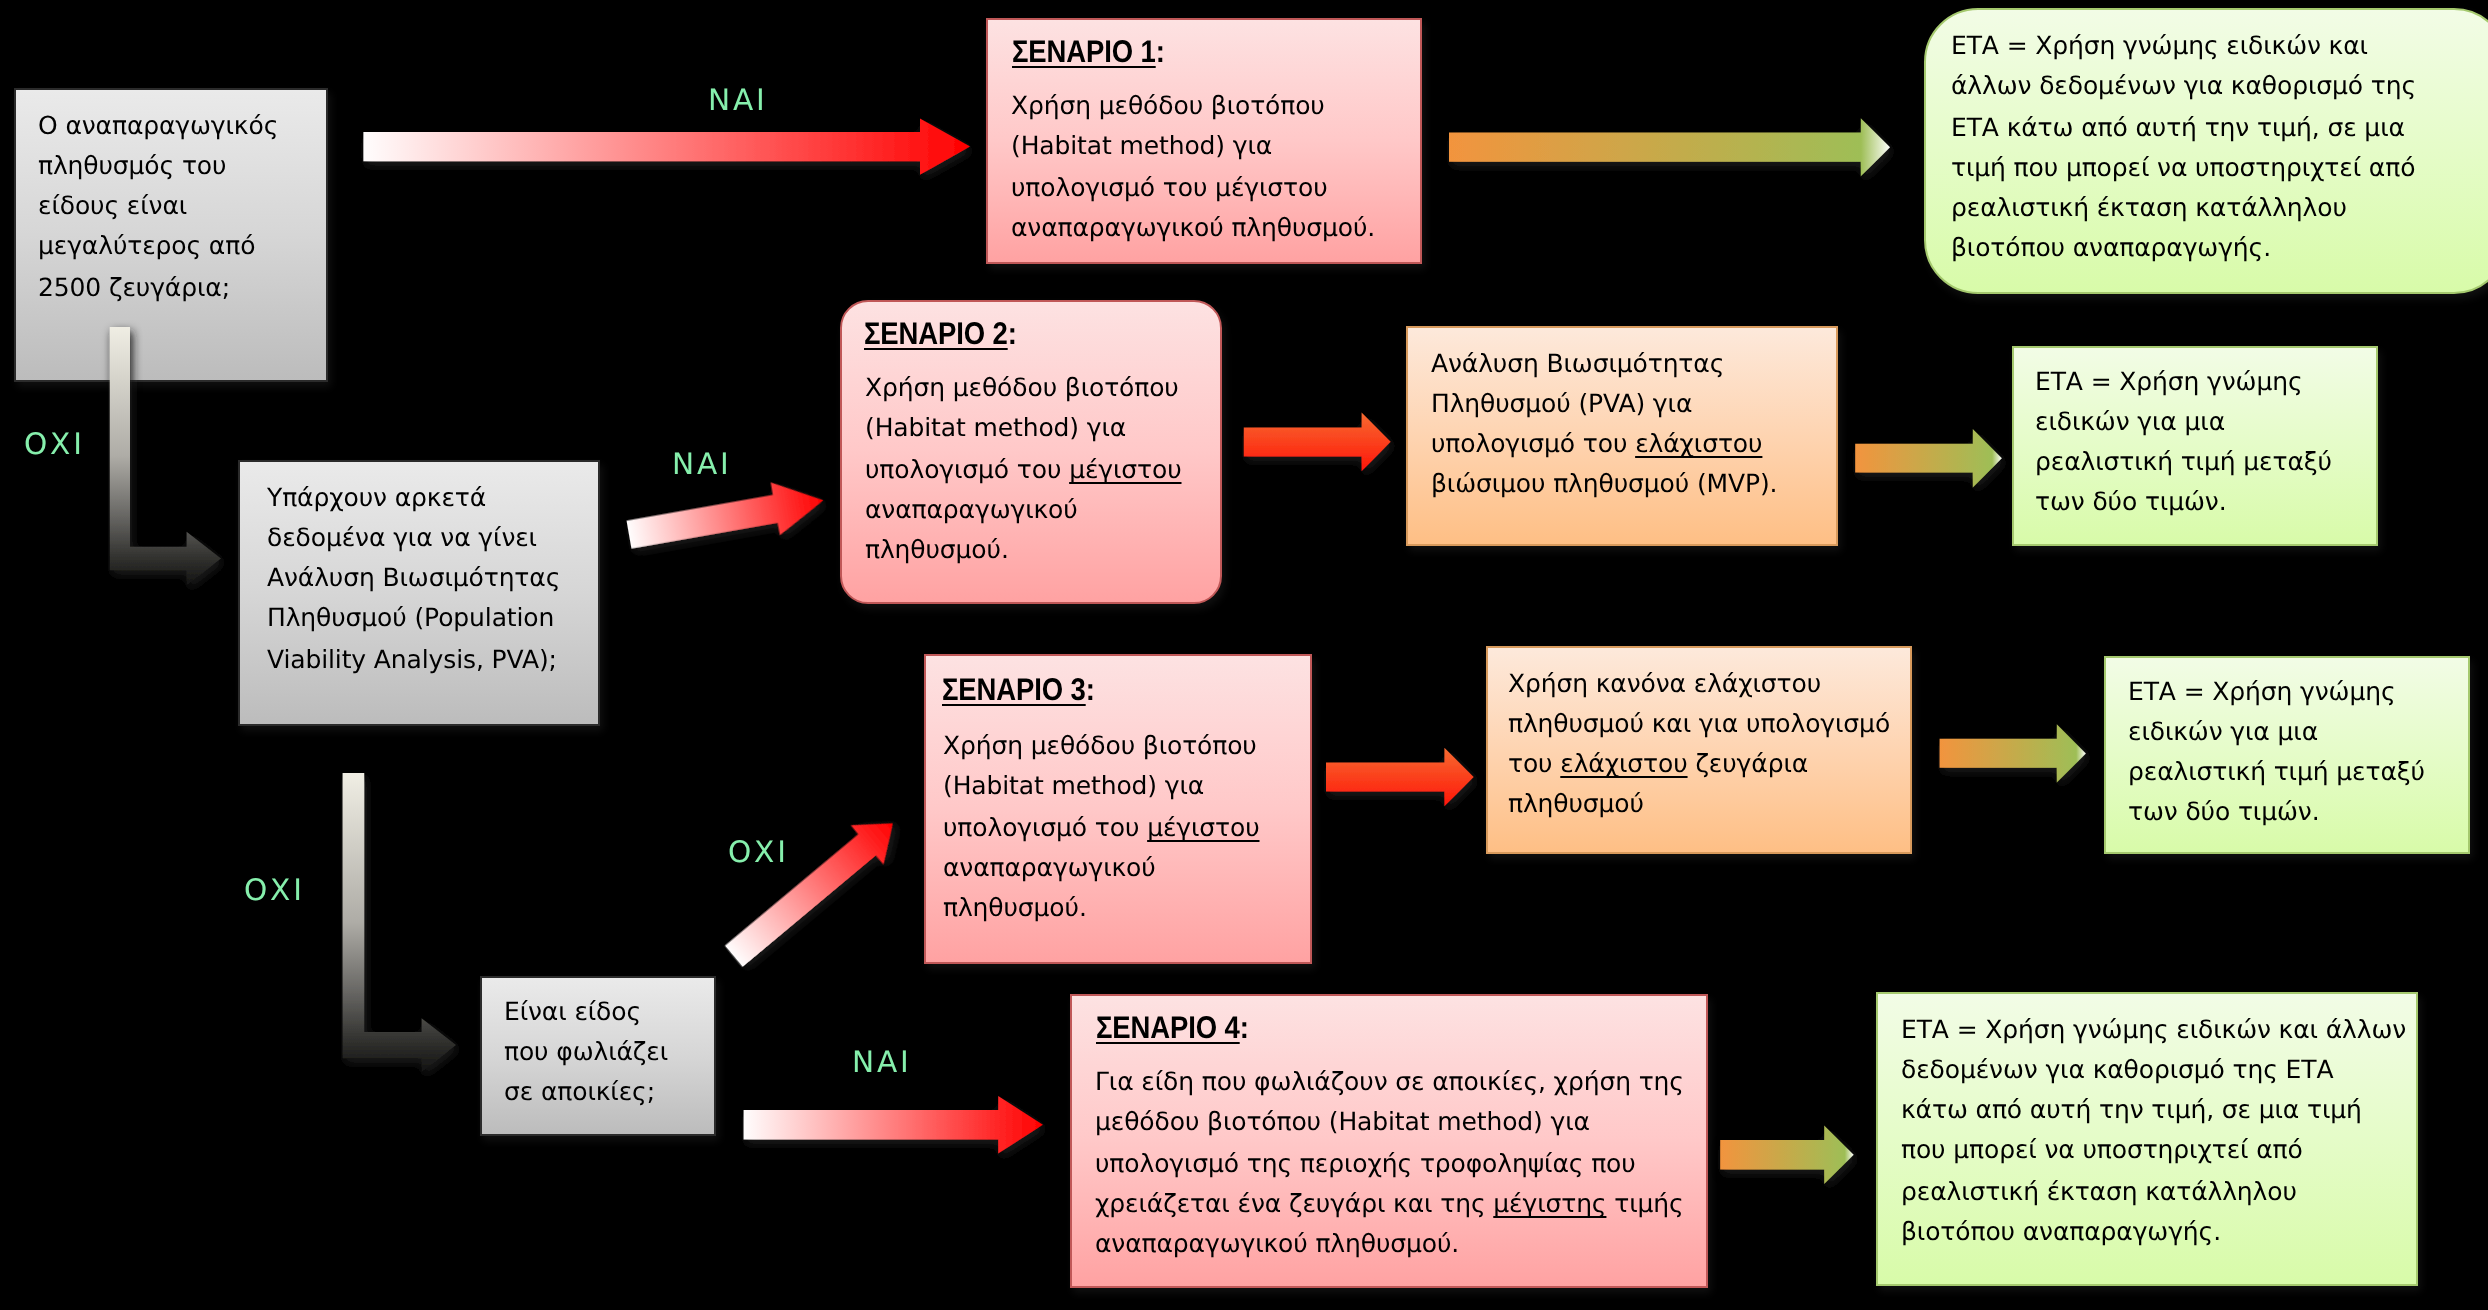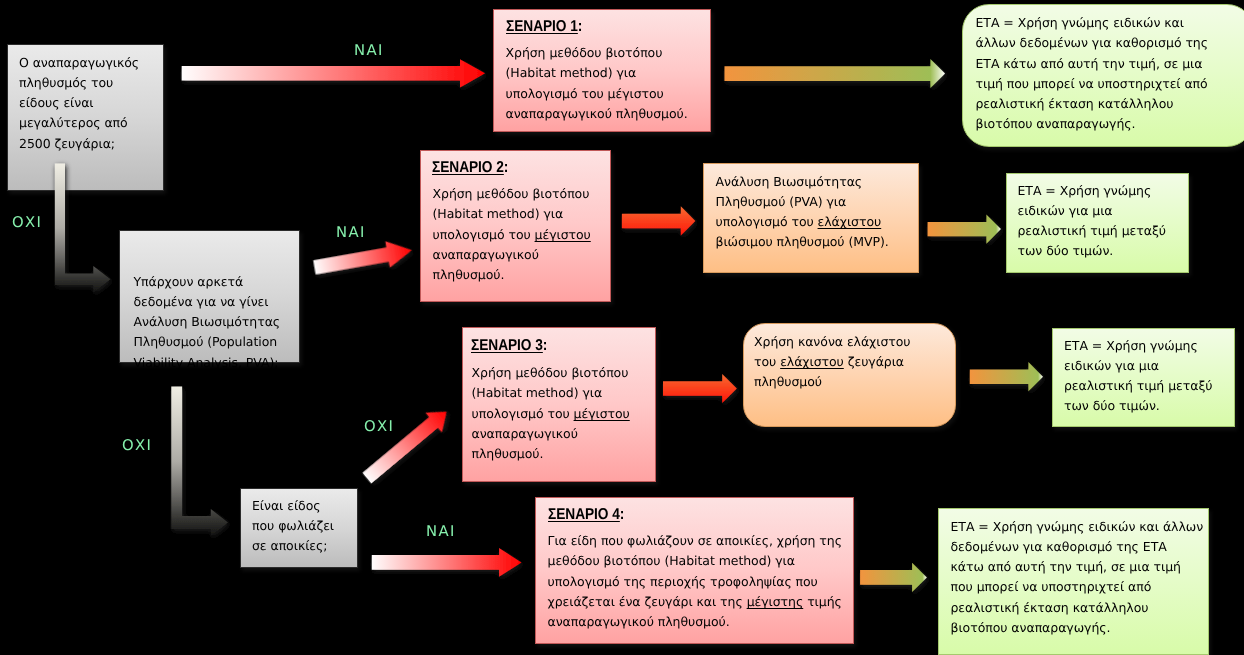--- a/index.html
+++ b/index.html
@@ -32,68 +32,68 @@
 </head>
 <body>
 
 <div id="stage">
 
   <div class="node gray" style="left:7px;top:16px;width:157px;height:147px;margin-top:28px;">
     <div class="txt" style="left:11px;top:7.5px;"><div class="ln"><span>Ο αναπαραγωγικός</span></div><div class="ln"><span>πληθυσμός του</span></div><div class="ln"><span>είδους είναι</span></div><div class="ln"><span>μεγαλύτερος από</span></div><div class="ln"><span>2500 ζευγάρια;</span></div></div>
   </div>
 
   <div class="node gray" style="left:119px;top:230px;width:181px;height:133px;">
-    <div class="txt" style="left:13.5px;top:7.5px;margin-top:33px;"><div class="ln"><span>Υπάρχουν αρκετά</span></div><div class="ln"><span>δεδομένα για να γίνει</span></div><div class="ln"><span>Ανάλυση Βιωσιμότητας</span></div><div class="ln"><span>Πληθυσμού (Population</span></div><div class="ln"><span>Viability Analysis, PVA);</span></div></div>
+    <div class="txt" style="left:13.5px;top:7.5px;"><div class="ln"><span>Υπάρχουν αρκετά</span></div><div class="ln"><span>δεδομένα για να γίνει</span></div><div class="ln"><span>Ανάλυση Βιωσιμότητας</span></div><div class="ln"><span>Πληθυσμού (Population</span></div><div class="ln"><span>Viability Analysis, PVA);</span></div></div>
   </div>
 
   <div class="node gray" style="left:240px;top:488px;width:118px;height:80px;">
     <div class="txt" style="left:11px;top:6.5px;"><div class="ln"><span>Είναι είδος</span></div><div class="ln"><span>που φωλιάζει</span></div><div class="ln"><span>σε αποικίες;</span></div></div>
   </div>
 
   <div class="node pink" style="left:493px;top:9px;width:218px;height:123px;">
     <div class="txt ttl" style="left:12px;top:7px;"><span class="u">ΣΕΝΑΡΙΟ 1</span><span>:</span></div>
     <div class="txt" style="left:11.5px;top:33px;"><div class="ln"><span>Χρήση μεθόδου βιοτόπου</span></div><div class="ln"><span>(Habitat method) για</span></div><div class="ln"><span>υπολογισμό του μέγιστου</span></div><div class="ln"><span>αναπαραγωγικού πληθυσμού.</span></div></div>
   </div>
 
-  <div class="node pink" style="left:420px;top:150px;width:191px;height:152px;">
+  <div class="node pink" style="left:420px;top:150px;width:191px;height:152px;border-radius:14px;">
     <div class="txt ttl" style="left:11px;top:7px;"><span class="u">ΣΕΝΑΡΙΟ 2</span><span>:</span></div>
     <div class="txt" style="left:11.5px;top:33px;"><div class="ln"><span>Χρήση μεθόδου βιοτόπου</span></div><div class="ln"><span>(Habitat method) για</span></div><div class="ln"><span>υπολογισμό του </span><span class="u">μέγιστου</span></div><div class="ln"><span>αναπαραγωγικού</span></div><div class="ln"><span>πληθυσμού.</span></div></div>
   </div>
 
   <div class="node pink" style="left:462px;top:327px;width:194px;height:155px;">
     <div class="txt ttl" style="left:7.5px;top:8px;"><span class="u">ΣΕΝΑΡΙΟ 3</span><span>:</span></div>
     <div class="txt" style="left:8.5px;top:35px;"><div class="ln"><span>Χρήση μεθόδου βιοτόπου</span></div><div class="ln"><span>(Habitat method) για</span></div><div class="ln"><span>υπολογισμό του </span><span class="u">μέγιστου</span></div><div class="ln"><span>αναπαραγωγικού</span></div><div class="ln"><span>πληθυσμού.</span></div></div>
   </div>
 
   <div class="node pink" style="left:535px;top:497px;width:319px;height:147px;">
     <div class="txt ttl" style="left:12px;top:7px;"><span class="u">ΣΕΝΑΡΙΟ 4</span><span>:</span></div>
     <div class="txt" style="left:11.5px;top:33px;"><div class="ln"><span>Για είδη που φωλιάζουν σε αποικίες, χρήση της</span></div><div class="ln"><span>μεθόδου βιοτόπου (Habitat method) για</span></div><div class="ln"><span>υπολογισμό της περιοχής τροφοληψίας που</span></div><div class="ln"><span>χρειάζεται ένα ζευγάρι και της </span><span class="u">μέγιστης</span><span> τιμής</span></div><div class="ln"><span>αναπαραγωγικού πληθυσμού.</span></div></div>
   </div>
 
   <div class="node orange" style="left:703px;top:163px;width:216px;height:110px;">
     <div class="txt" style="left:11.5px;top:7.5px;"><div class="ln"><span>Ανάλυση Βιωσιμότητας</span></div><div class="ln"><span>Πληθυσμού (PVA) για</span></div><div class="ln"><span>υπολογισμό του </span><span class="u">ελάχιστου</span></div><div class="ln"><span>βιώσιμου πληθυσμού (MVP).</span></div></div>
   </div>
 
-  <div class="node orange" style="left:743px;top:323px;width:213px;height:104px;border-radius:22px;">
-    <div class="txt" style="left:10px;top:7.5px;"><div class="ln"><span>Χρήση κανόνα ελάχιστου</span></div><div class="ln"><span>του </span><span class="u">ελάχιστου</span><span> ζευγάρια</span></div><div class="ln"><span>πληθυσμού</span></div></div>
+  <div class="node orange" style="left:743px;top:323px;width:213px;height:104px;">
+    <div class="txt" style="left:10px;top:7.5px;"><div class="ln"><span>Χρήση κανόνα ελάχιστου</span></div><div class="ln"><span>πληθυσμού και για υπολογισμό</span></div><div class="ln"><span>του </span><span class="u">ελάχιστου</span><span> ζευγάρια</span></div><div class="ln"><span>πληθυσμού</span></div></div>
   </div>
 
   <div class="node green" style="left:962px;top:4px;width:292px;height:143px;border-radius:27px;">
     <div class="txt" style="left:12.5px;top:8px;"><div class="ln"><span>ΕΤΑ = Χρήση γνώμης ειδικών και</span></div><div class="ln"><span>άλλων δεδομένων για καθορισμό της</span></div><div class="ln"><span>ΕΤΑ κάτω από αυτή την τιμή, σε μια</span></div><div class="ln"><span>τιμή που μπορεί να υποστηριχτεί από</span></div><div class="ln"><span>ρεαλιστική έκταση κατάλληλου</span></div><div class="ln"><span>βιοτόπου αναπαραγωγής.</span></div></div>
   </div>
 
   <div class="node green" style="left:1006px;top:173px;width:183px;height:100px;">
     <div class="txt" style="left:10.5px;top:6.6px;"><div class="ln"><span>ΕΤΑ = Χρήση γνώμης</span></div><div class="ln"><span>ειδικών για μια</span></div><div class="ln"><span>ρεαλιστική τιμή μεταξύ</span></div><div class="ln"><span>των δύο τιμών.</span></div></div>
   </div>
 
   <div class="node green" style="left:1052px;top:328px;width:183px;height:99px;">
     <div class="txt" style="left:11px;top:6.6px;"><div class="ln"><span>ΕΤΑ = Χρήση γνώμης</span></div><div class="ln"><span>ειδικών για μια</span></div><div class="ln"><span>ρεαλιστική τιμή μεταξύ</span></div><div class="ln"><span>των δύο τιμών.</span></div></div>
   </div>
 
-  <div class="node green" style="left:938px;top:496px;width:271px;height:147px;margin-top:12px;">
+  <div class="node green" style="left:938px;top:496px;width:271px;height:147px;">
     <div class="txt" style="left:11.5px;top:7.5px;"><div class="ln"><span>ΕΤΑ = Χρήση γνώμης ειδικών και άλλων</span></div><div class="ln"><span>δεδομένων για καθορισμό της ΕΤΑ</span></div><div class="ln"><span>κάτω από αυτή την τιμή, σε μια τιμή</span></div><div class="ln"><span>που μπορεί να υποστηριχτεί από</span></div><div class="ln"><span>ρεαλιστική έκταση κατάλληλου</span></div><div class="ln"><span>βιοτόπου αναπαραγωγής.</span></div></div>
   </div>
 
   <svg class="arr" width="1244" height="655" style="left:0;top:0;" viewBox="0 0 1244 655">
     <defs>
       <linearGradient id="gRed1" gradientUnits="userSpaceOnUse" x1="181.7" y1="0" x2="485" y2="0">
         <stop offset="0" stop-color="#FFFDFD"></stop>
           <stop offset="1" stop-color="#FF0000"></stop>
       </linearGradient>
       <linearGradient id="gRed2" gradientUnits="userSpaceOnUse" x1="314.5" y1="0" x2="413.1" y2="0">

